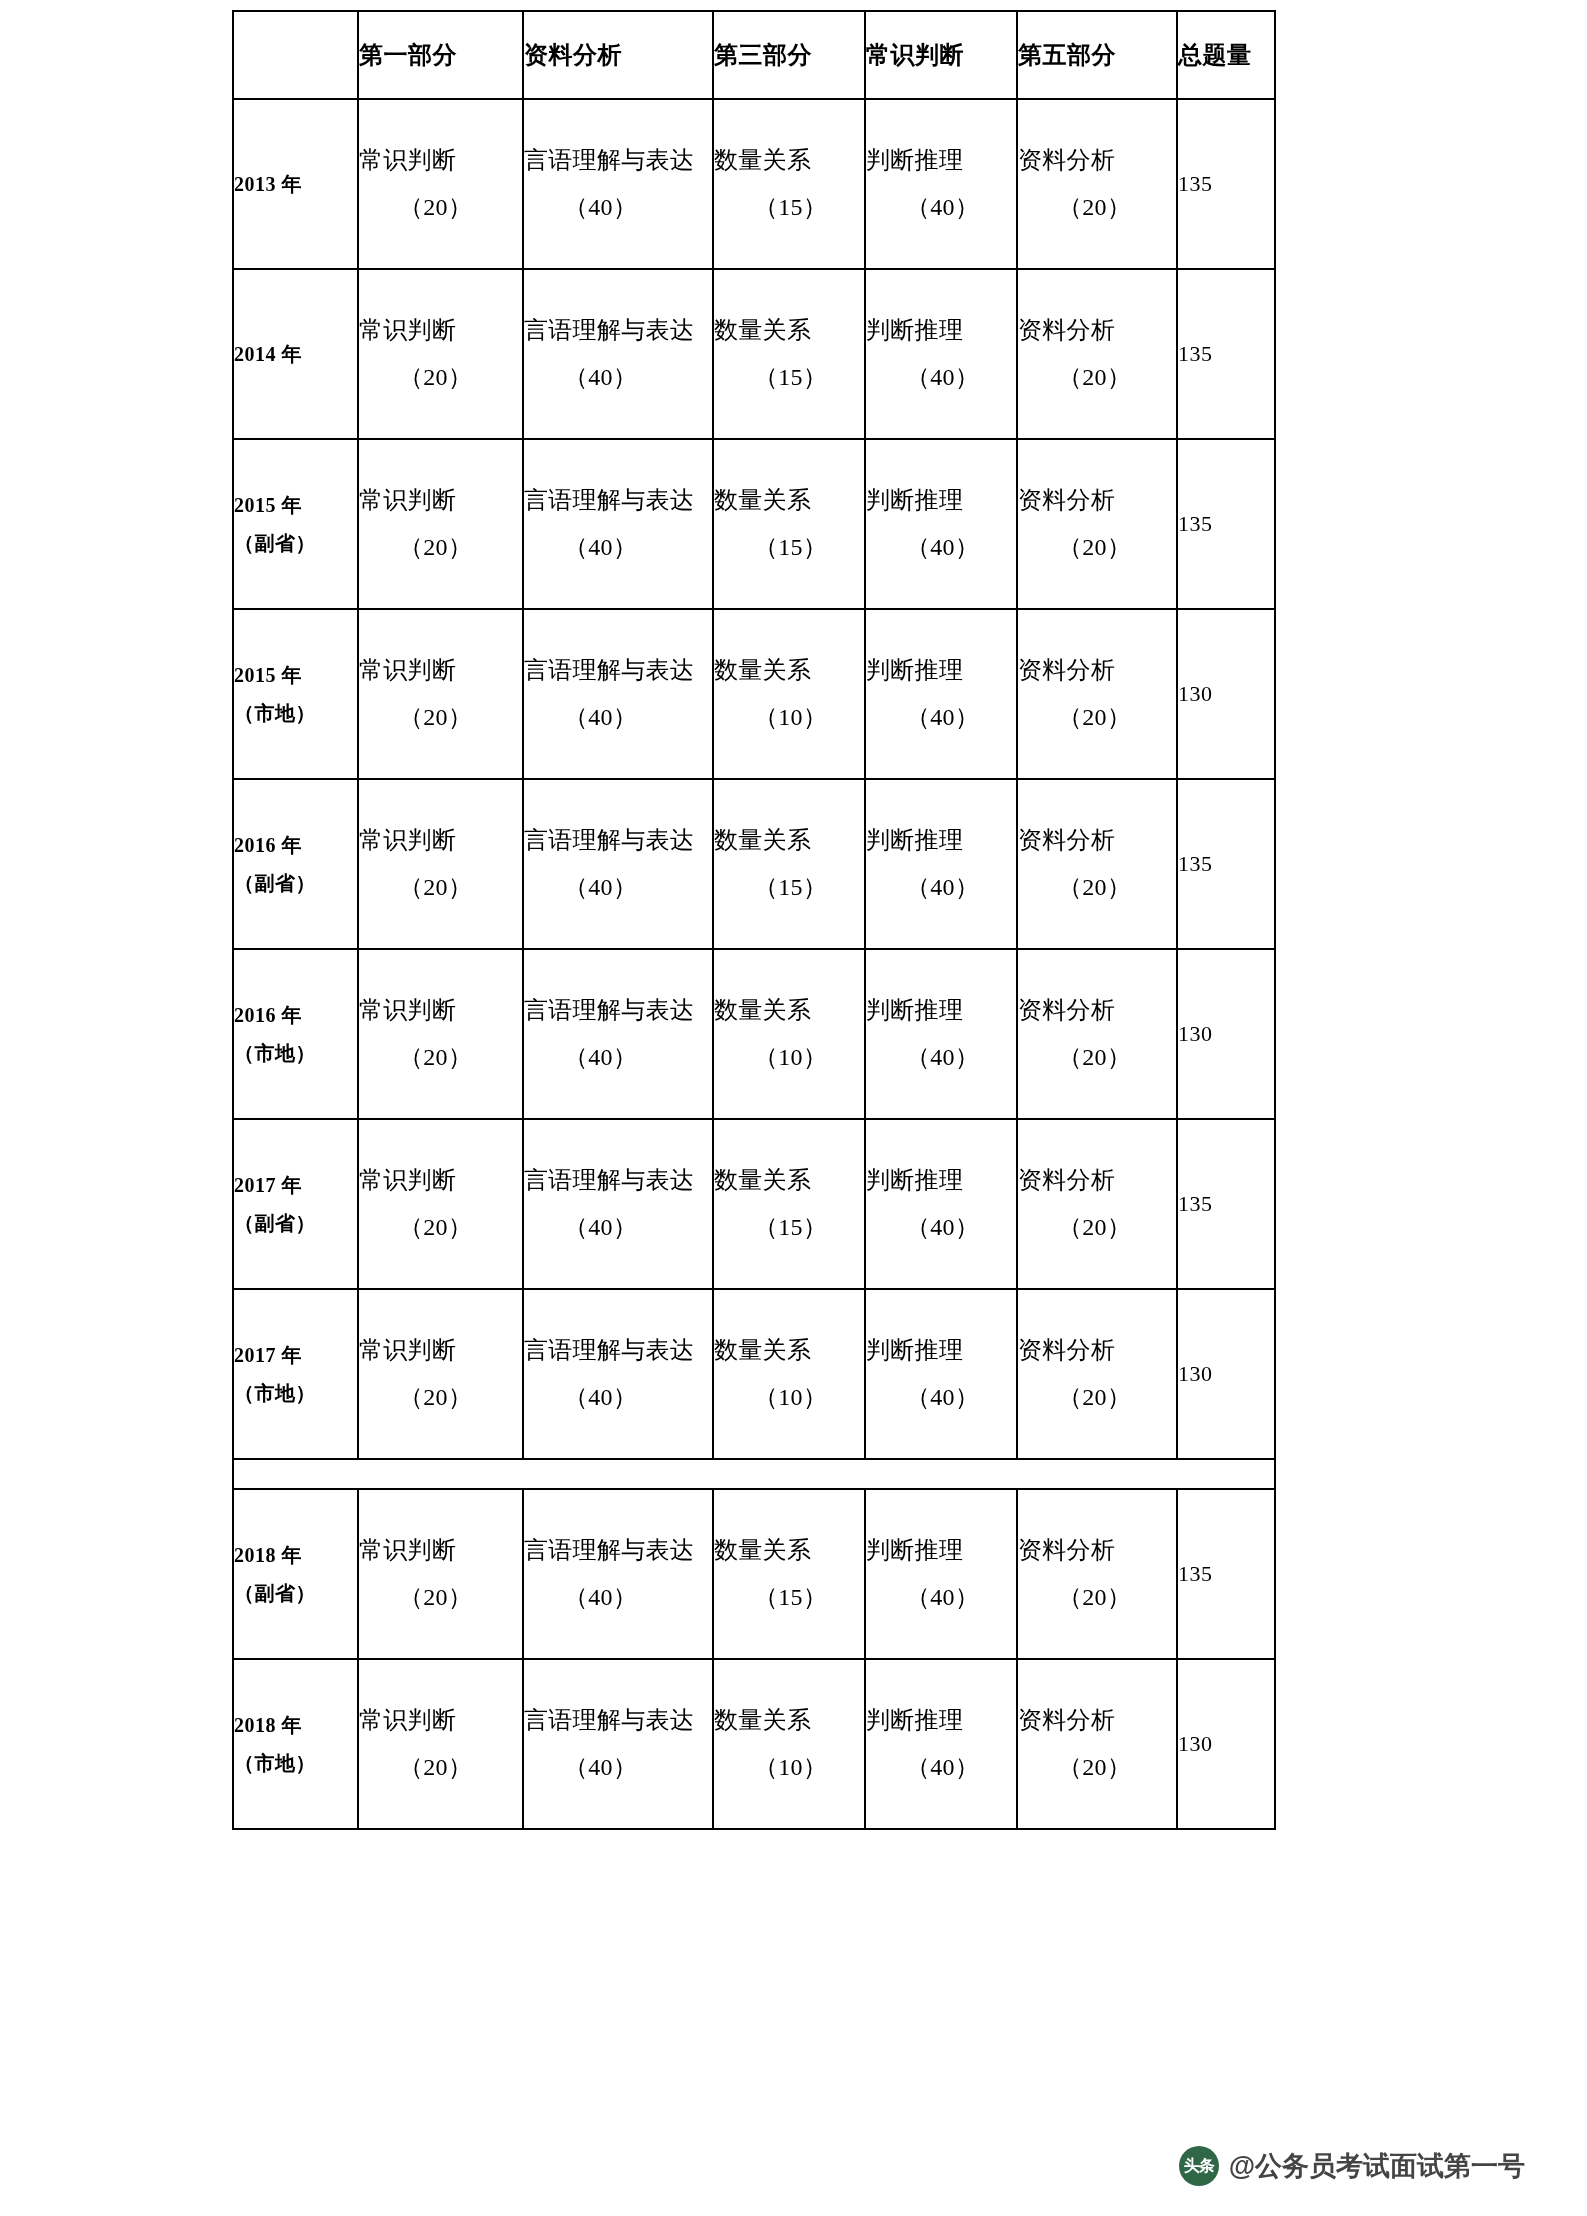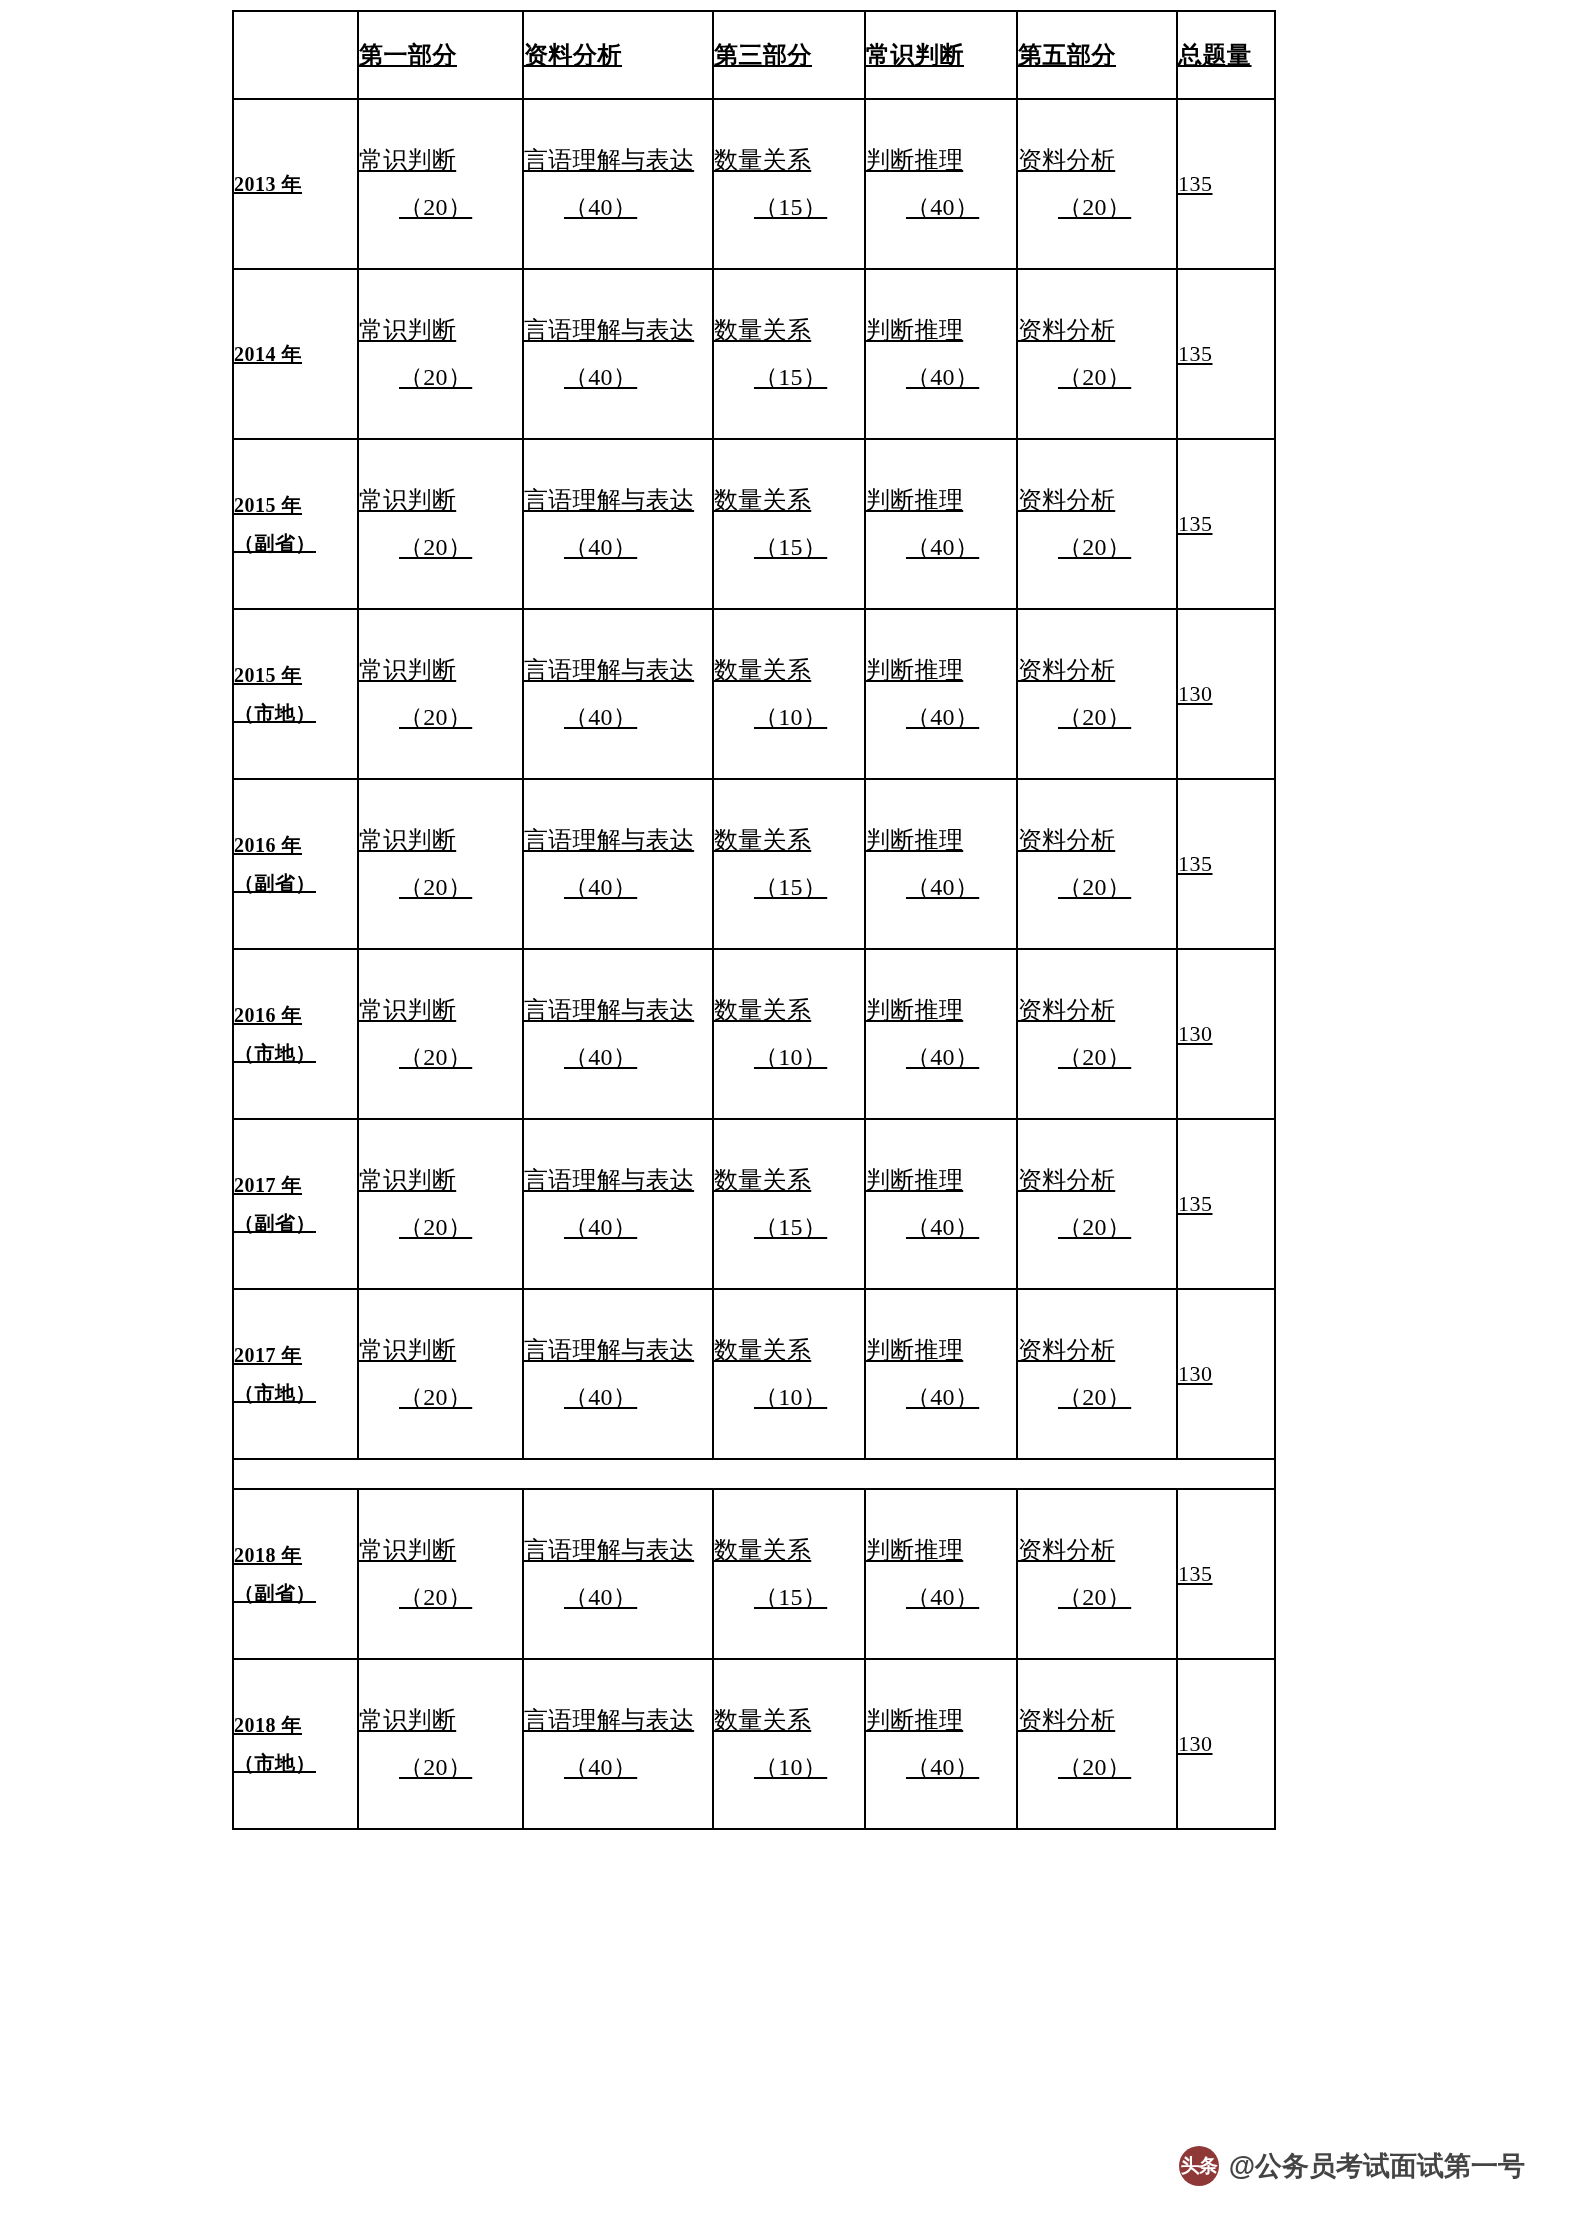--- a/index.html
+++ b/index.html
@@ -13,21 +13,20 @@
     font-family: "Liberation Serif", "DejaVu Serif", serif;
     color: #000000;
     position: relative;
   }
   .page {
     position: relative;
     width: 1587px;
     min-height: 2216px;
     box-sizing: border-box;
     padding: 8px 0 0 0;
-    text-decoration: underline;
   }
   table.exam-table {
     border-collapse: collapse;
     table-layout: fixed;
     margin-left: 232px;
     margin-top: 2px;
     background: #fff;
   }
   table.exam-table td {
     border: 2px solid #000;
@@ -106,23 +105,23 @@
     font-weight: bold;
     opacity: 0.88;
   }
   .wm-badge {
     display: inline-flex;
     align-items: center;
     justify-content: center;
     width: 40px;
     height: 40px;
     border-radius: 50%;
-    background: #7f1d1d;
+    background: #14532d;
     color: #fff;
-    font-size: 19px;
+    font-size: 16px;
     font-weight: bold;
     letter-spacing: -1px;
   }
   .wm-text {
     white-space: nowrap;
   }
 </style>
 </head>
 <body>
 

